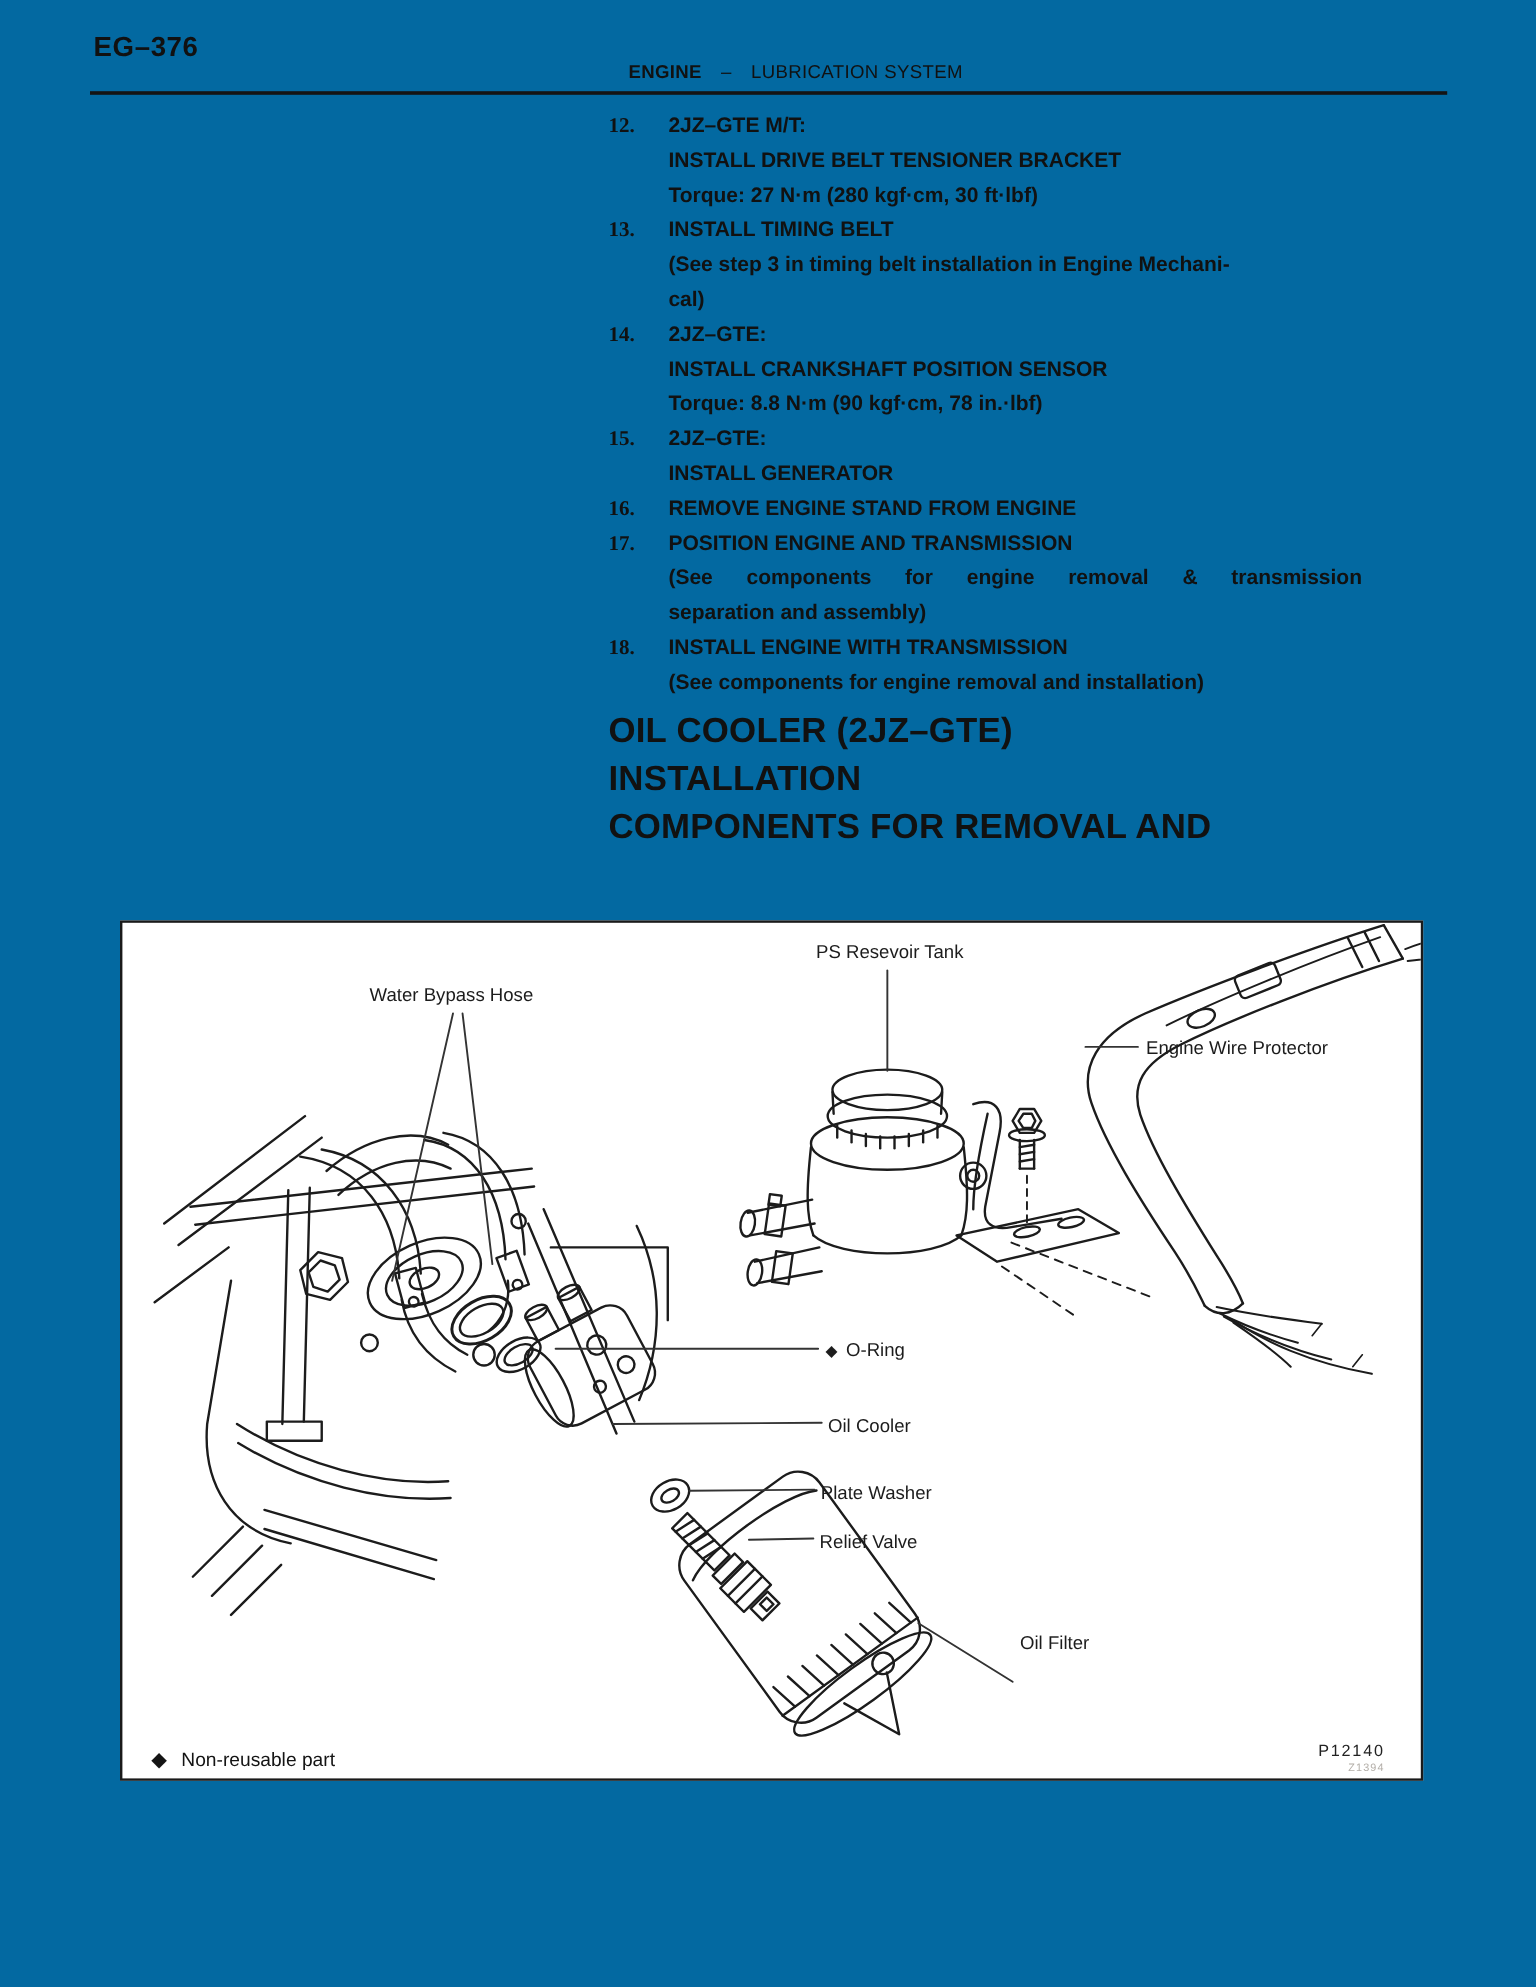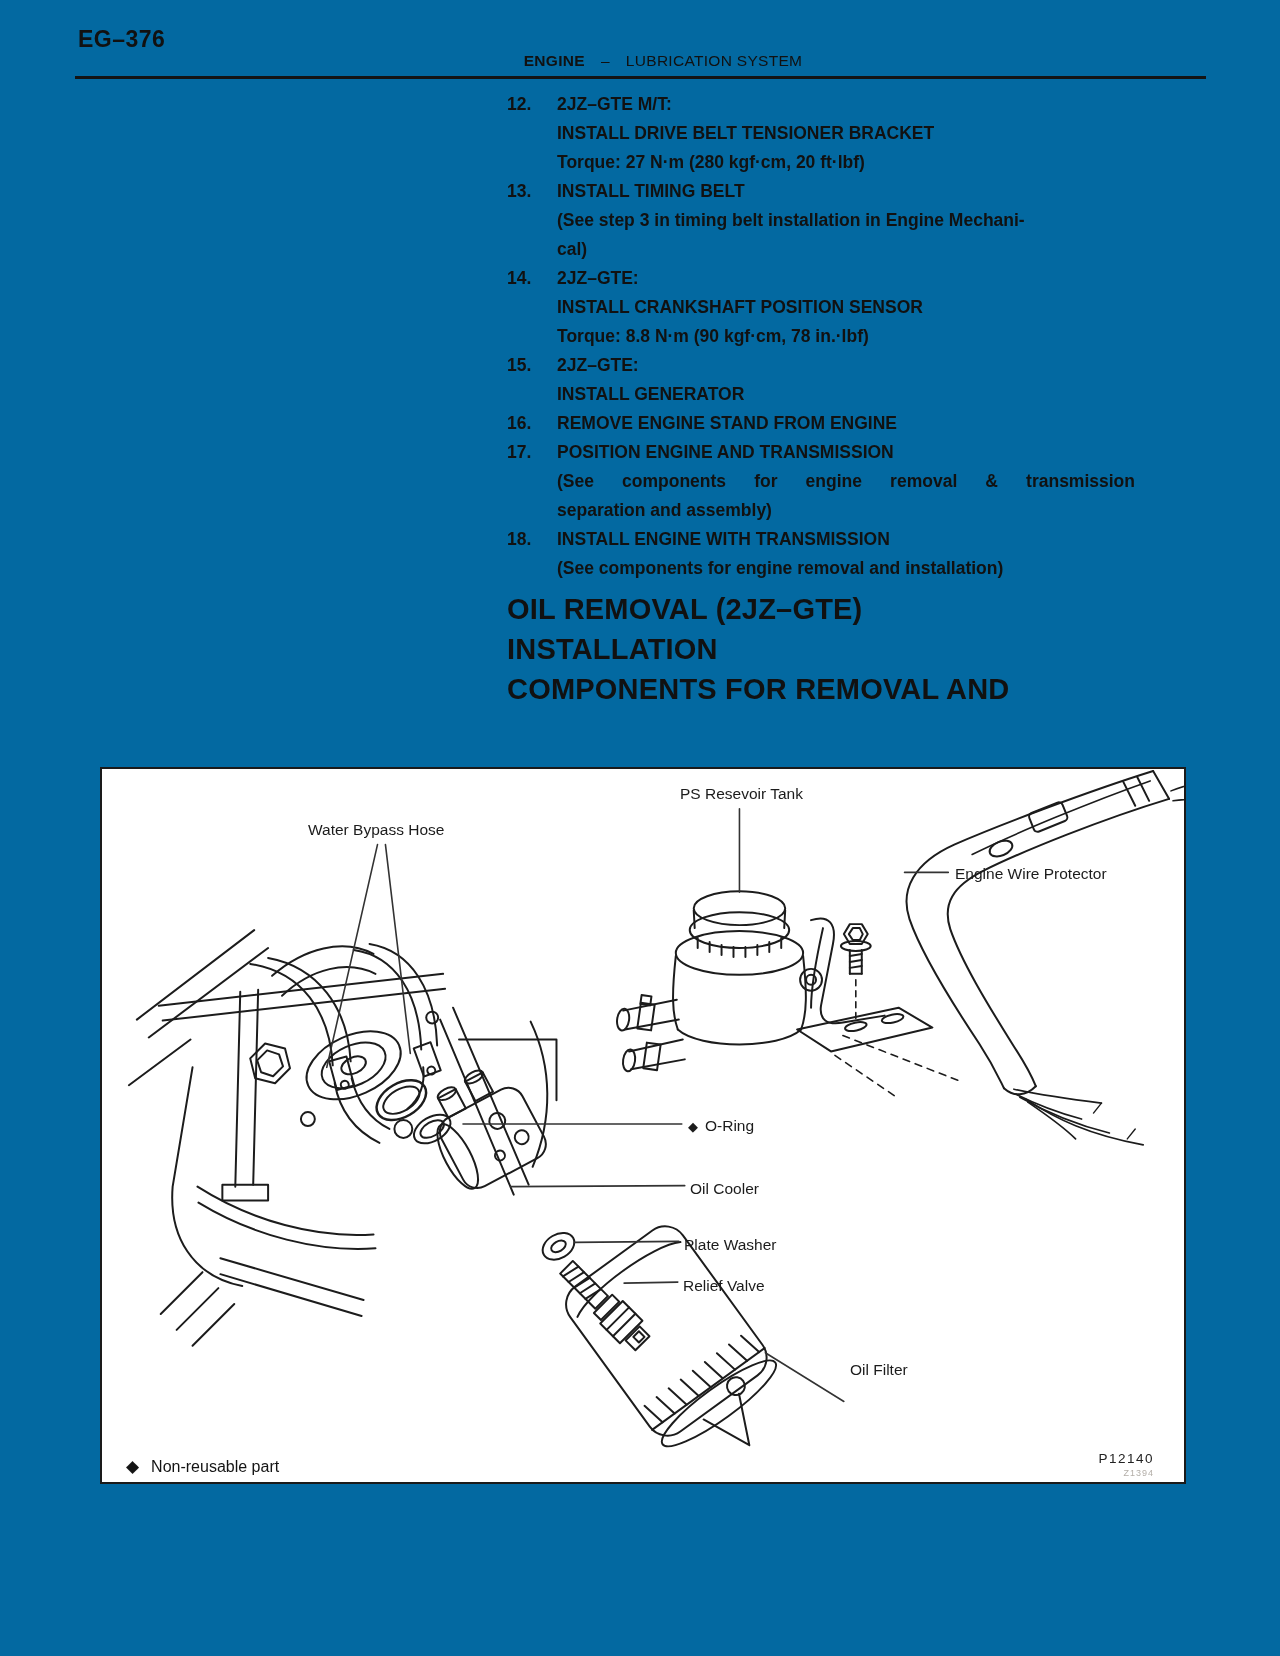--- a/index.html
+++ b/index.html
@@ -10,21 +10,21 @@
     overflow:hidden;
   }
   .page-code { position:absolute; left:78px; top:26px; font-size:23px; font-weight:bold; letter-spacing:.5px; }
   .running-head { position:absolute; left:0; top:52px; width:100%; text-align:center; font-size:15.5px; letter-spacing:.3px; }
   .running-head .sec { font-weight:bold;padding-left:46px; }
   .running-head .sep { display:inline-block; padding:0 16px; }
   .head-rule { position:absolute; left:75px; top:76px; width:1131px; height:3px; background:#141414; }
 
   .steps { position:absolute; left:507px; top:90px; width:655px; font-size:17.5px; font-weight:bold; line-height:29px; }
   .step { display:flex; }
-  .step .num { flex:0 0 50px; width:50px; }
+  .step .num { flex:0 0 50px; width:50px;font-family:Liberation Serif, serif; }
   .step .body { width:605px; }
   .jline { width:578px; text-align:justify; text-align-last:justify; }
 
   .section-heading { position:absolute; left:507px; top:589px; font-size:29px; font-weight:bold; line-height:40px; letter-spacing:.2px; }
 
   .figure-box {
     position:absolute; left:100px; top:767px; width:1086px; height:717px;
     border:2.5px solid #1a1a1a; box-sizing:border-box; background:#fff;
   }
   svg.art { position:absolute; left:0; top:0; width:100%; height:100%; display:block; }
@@ -46,21 +46,21 @@
     <span class="sec">ENGINE</span><span class="sep">–</span><span>LUBRICATION SYSTEM</span>
   </div>
   <div class="head-rule"></div>
 
   <div class="steps">
     <div class="step">
       <div class="num">12.</div>
       <div class="body">
         <div>2JZ–GTE M/T:</div>
         <div>INSTALL DRIVE BELT TENSIONER BRACKET</div>
-        <div>Torque: 27 N·m (280 kgf·cm, 20 ft·lbf)</div>
+        <div>Torque: 27 N·m (280 kgf·cm, 30 ft·lbf)</div>
       </div>
     </div>
     <div class="step">
       <div class="num">13.</div>
       <div class="body">
         <div>INSTALL TIMING BELT</div>
         <div>(See step 3 in timing belt installation in Engine Mechani-</div>
         <div>cal)</div>
       </div>
     </div>
@@ -96,21 +96,21 @@
     <div class="step">
       <div class="num">18.</div>
       <div class="body">
         <div>INSTALL ENGINE WITH TRANSMISSION</div>
         <div>(See components for engine removal and installation)</div>
       </div>
     </div>
   </div>
 
   <div class="section-heading">
-    <div>OIL REMOVAL (2JZ–GTE)</div>
+    <div>OIL COOLER (2JZ–GTE)</div>
     <div>INSTALLATION</div>
     <div>COMPONENTS FOR REMOVAL AND</div>
   </div>
 
   <div class="figure-box">
 
     <svg class="art" viewBox="0 0 1086 717" fill="none" stroke="#1c1c1c" stroke-width="2" stroke-linecap="round" stroke-linejoin="round">
 
       <g>
         <path d="M34,252 L152,162"></path>

